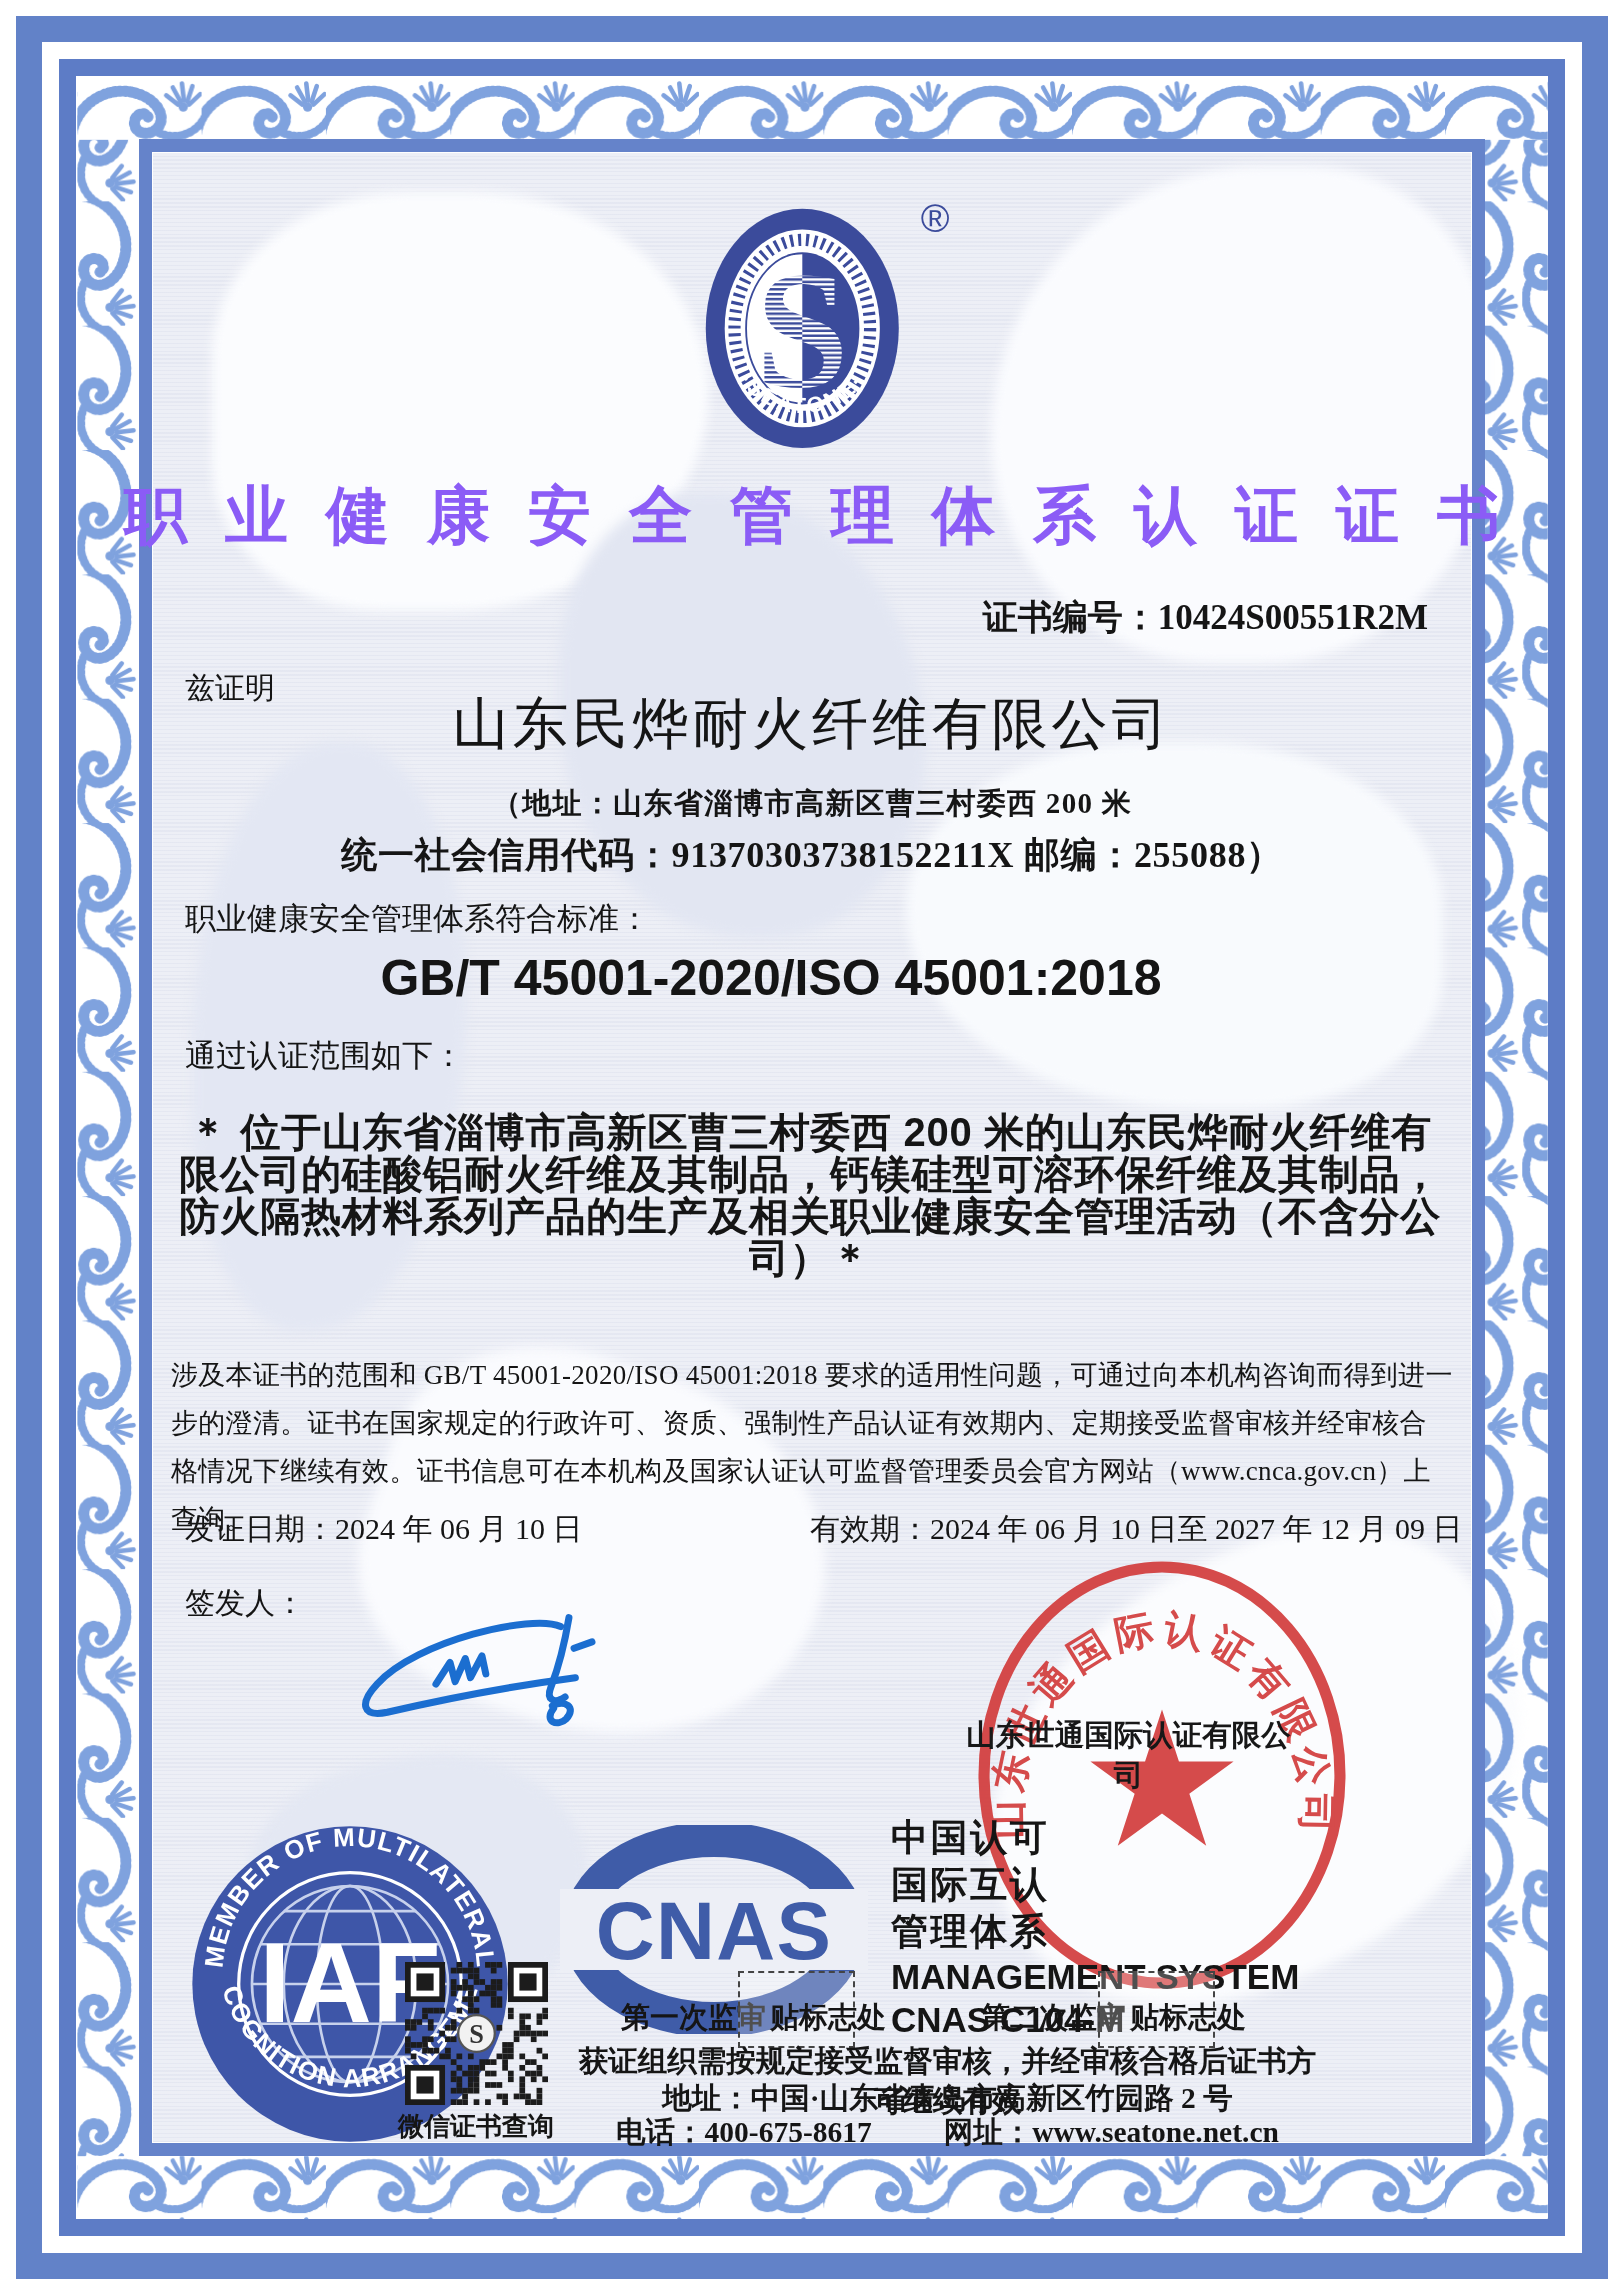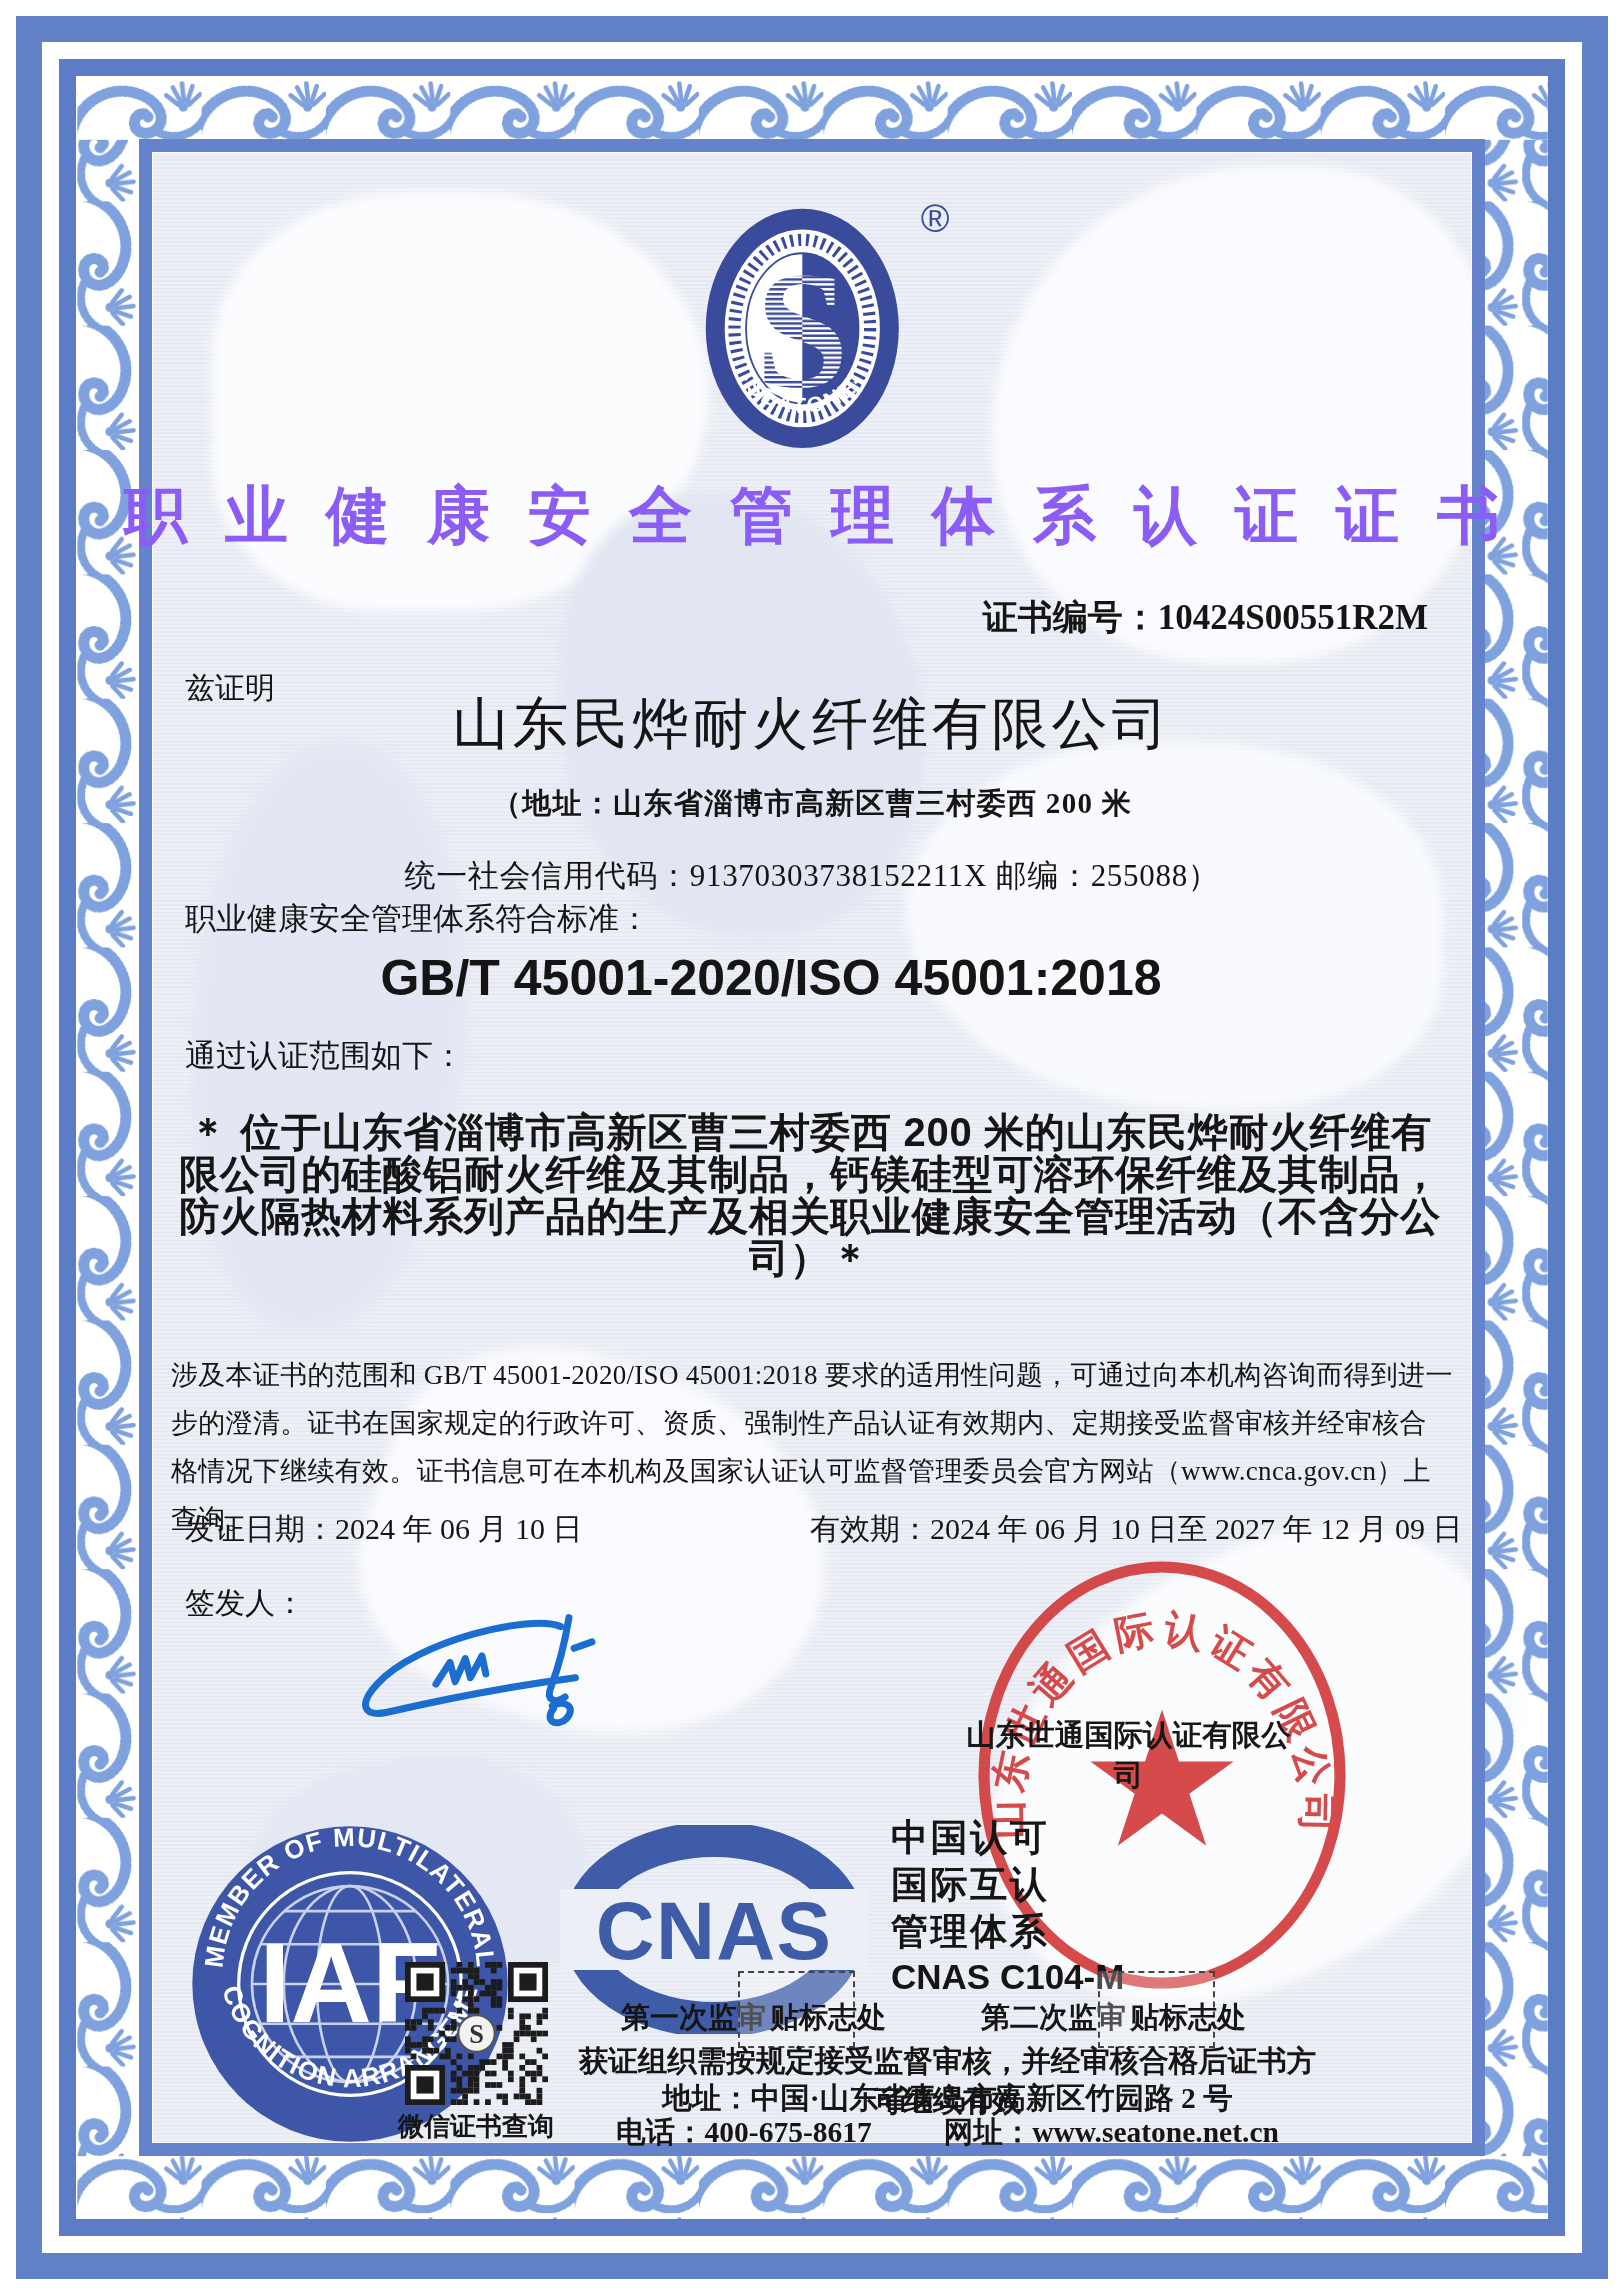--- a/index.html
+++ b/index.html
@@ -15,21 +15,21 @@
   .texture{position:absolute;inset:0;background:repeating-linear-gradient(0deg,rgba(196,202,224,.20) 0 1.3px,rgba(255,255,255,0) 1.3px 3.9px);}
   .blob{position:absolute;filter:blur(5.9px);border-radius:45% 55% 60% 40%;}
   .abs{position:absolute;}
   .ctr{text-align:center;width:100%;left:0;}
   
   .title{top:473px;font-size:63px;font-weight:bold;letter-spacing:38px;text-indent:38px;color:#8b5cf6;}
   .certno{top:594px;right:196px;font-size:35px;font-weight:bold;}
   .certify{left:185px;top:668px;font-size:30px;}
   .company{top:687px;font-size:56px;font-weight:normal;letter-spacing:3.9px;}
   .addr{top:784px;font-size:29px;font-weight:bold;letter-spacing:1.3px;}
-  .credit{top:831px;font-size:31px;font-weight:normal;letter-spacing:0.7px;margin-top:24px;}
+  .credit{top:831px;font-size:36px;font-weight:bold;letter-spacing:0.7px;}
   .stdlabel{left:185px;top:898px;font-size:31px;}
   .gbt{top:949px;font-size:50px;font-weight:bold;font-family:"Liberation Sans","DejaVu Sans",sans-serif;transform:translateX(-41px);}
   .scopelabel{left:185px;top:1035px;font-size:31px;}
   .scope{left:175px;top:1111px;width:1270px;font-size:40px;line-height:42px;font-weight:bold;
          font-family:"Liberation Sans","DejaVu Sans",sans-serif;text-align:center;letter-spacing:0.7px;}
   .legal{left:171px;top:1351px;width:1282px;font-size:27px;line-height:48px;text-align:left;letter-spacing:0.3px;}
   .issuedate{left:185px;top:1509px;font-size:30px;}
   .validity{left:810px;top:1509px;font-size:30px;}
   .signer{left:185px;top:1583px;font-size:30px;}
   .stampcaption{left:952px;top:1716px;width:353px;font-size:29.5px;font-weight:bold;text-align:center;color:#171717;z-index:6;}
@@ -192,20 +192,21 @@
   <svg class="abs z5" style="left:560px;top:1825px;" width="308" height="209" viewBox="0 0 470 320">
     <ellipse cx="235" cy="160" rx="205" ry="138" fill="none" stroke="#3f5ca8" stroke-width="54"></ellipse>
     <rect x="-10" y="98" width="490" height="124" fill="#edeff6"></rect>
     <text x="235" y="205" text-anchor="middle" font-size="125" font-weight="bold" fill="#3f5ca8" font-family="'Liberation Sans','DejaVu Sans',sans-serif" letter-spacing="2" transform="scale(1,1)">CNAS</text>
   </svg>
 
   <div class="abs accred">
     <div class="cjk">中国认可</div>
     <div class="cjk">国际互认</div>
     <div class="cjk">管理体系</div>
+    <div class="lat">MANAGEMENT SYSTEM</div>
     <div class="lat">CNAS C104-M</div>
   </div>
 
   <svg class="abs z5" style="left:405px;top:1962px;" width="143" height="143" viewBox="0 0 250 250" id="qr-svg">
       <rect x="90" y="0" width="10" height="10" fill="#1c1c1c"></rect>
       <rect x="110" y="0" width="10" height="10" fill="#1c1c1c"></rect>
       <rect x="140" y="0" width="10" height="10" fill="#1c1c1c"></rect>
       <rect x="150" y="0" width="10" height="10" fill="#1c1c1c"></rect>
       <rect x="160" y="0" width="10" height="10" fill="#1c1c1c"></rect>
       <rect x="80" y="10" width="10" height="10" fill="#1c1c1c"></rect>

